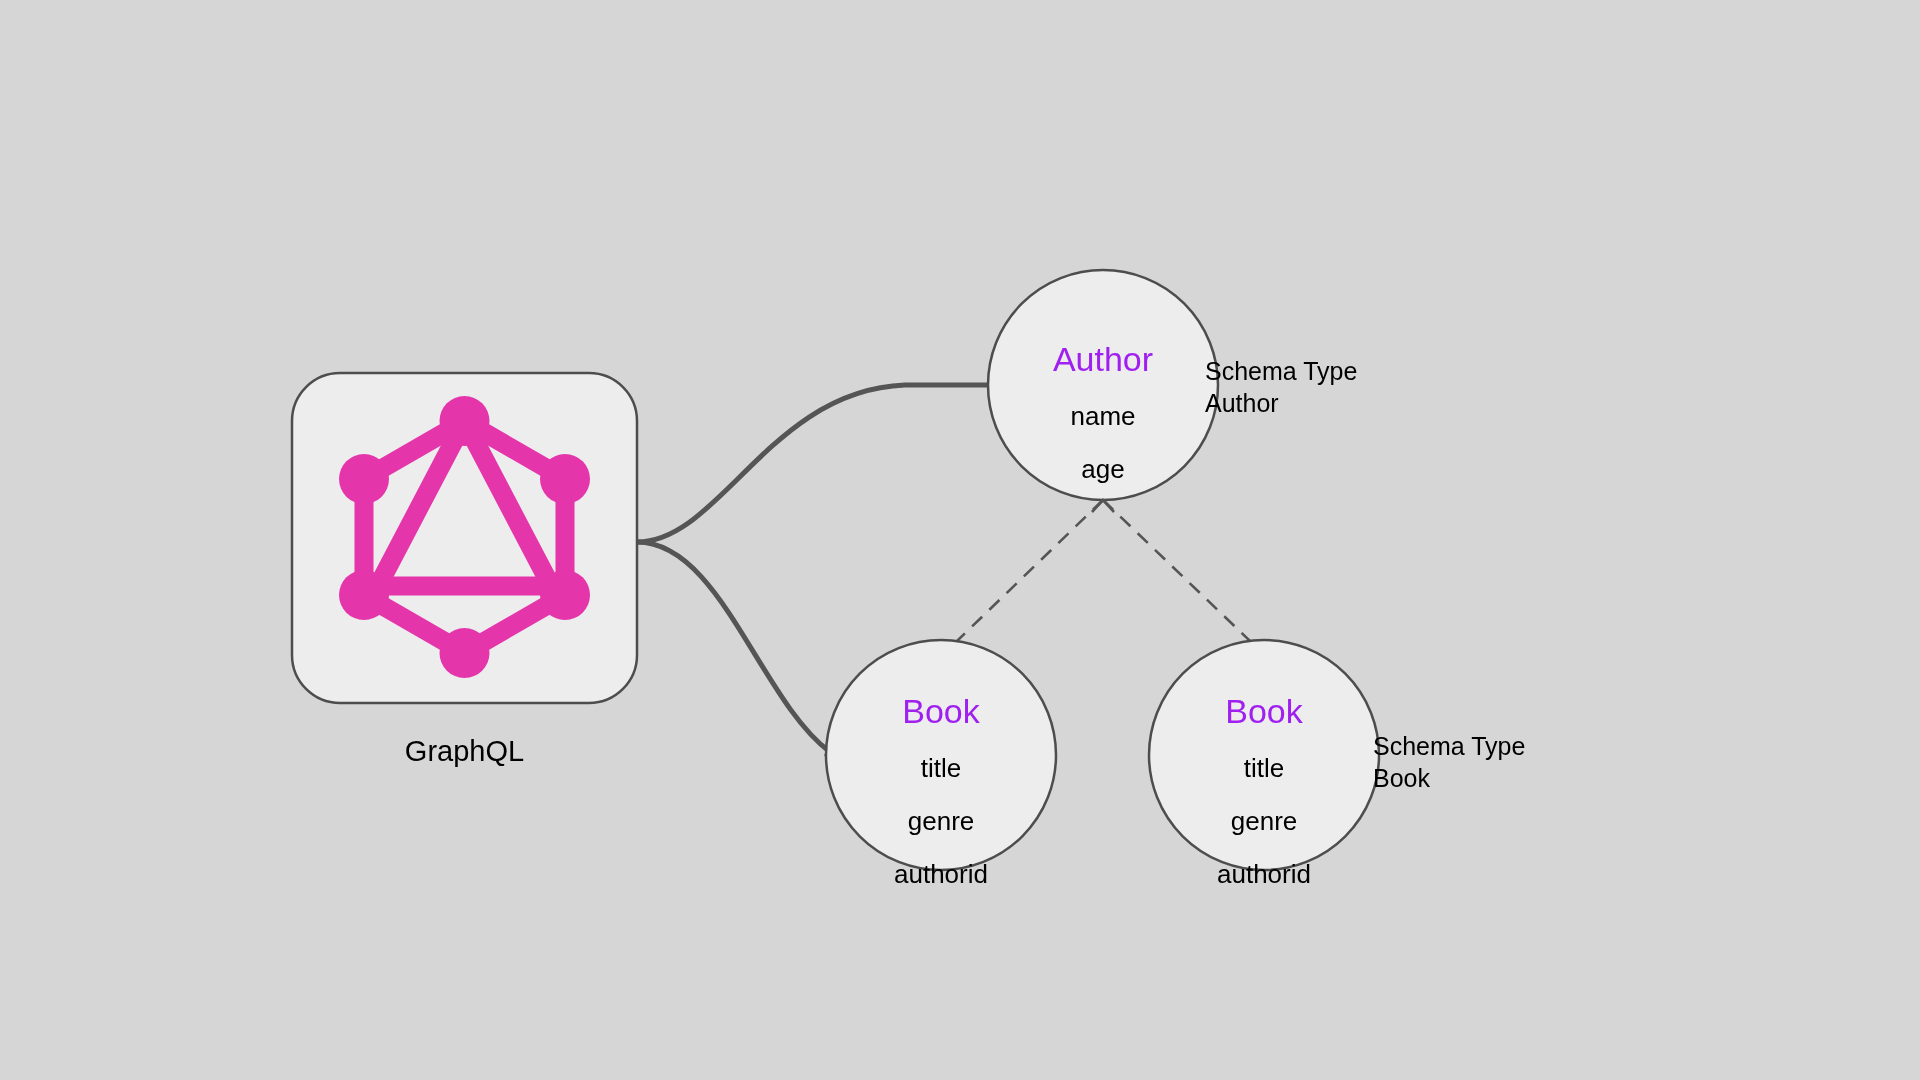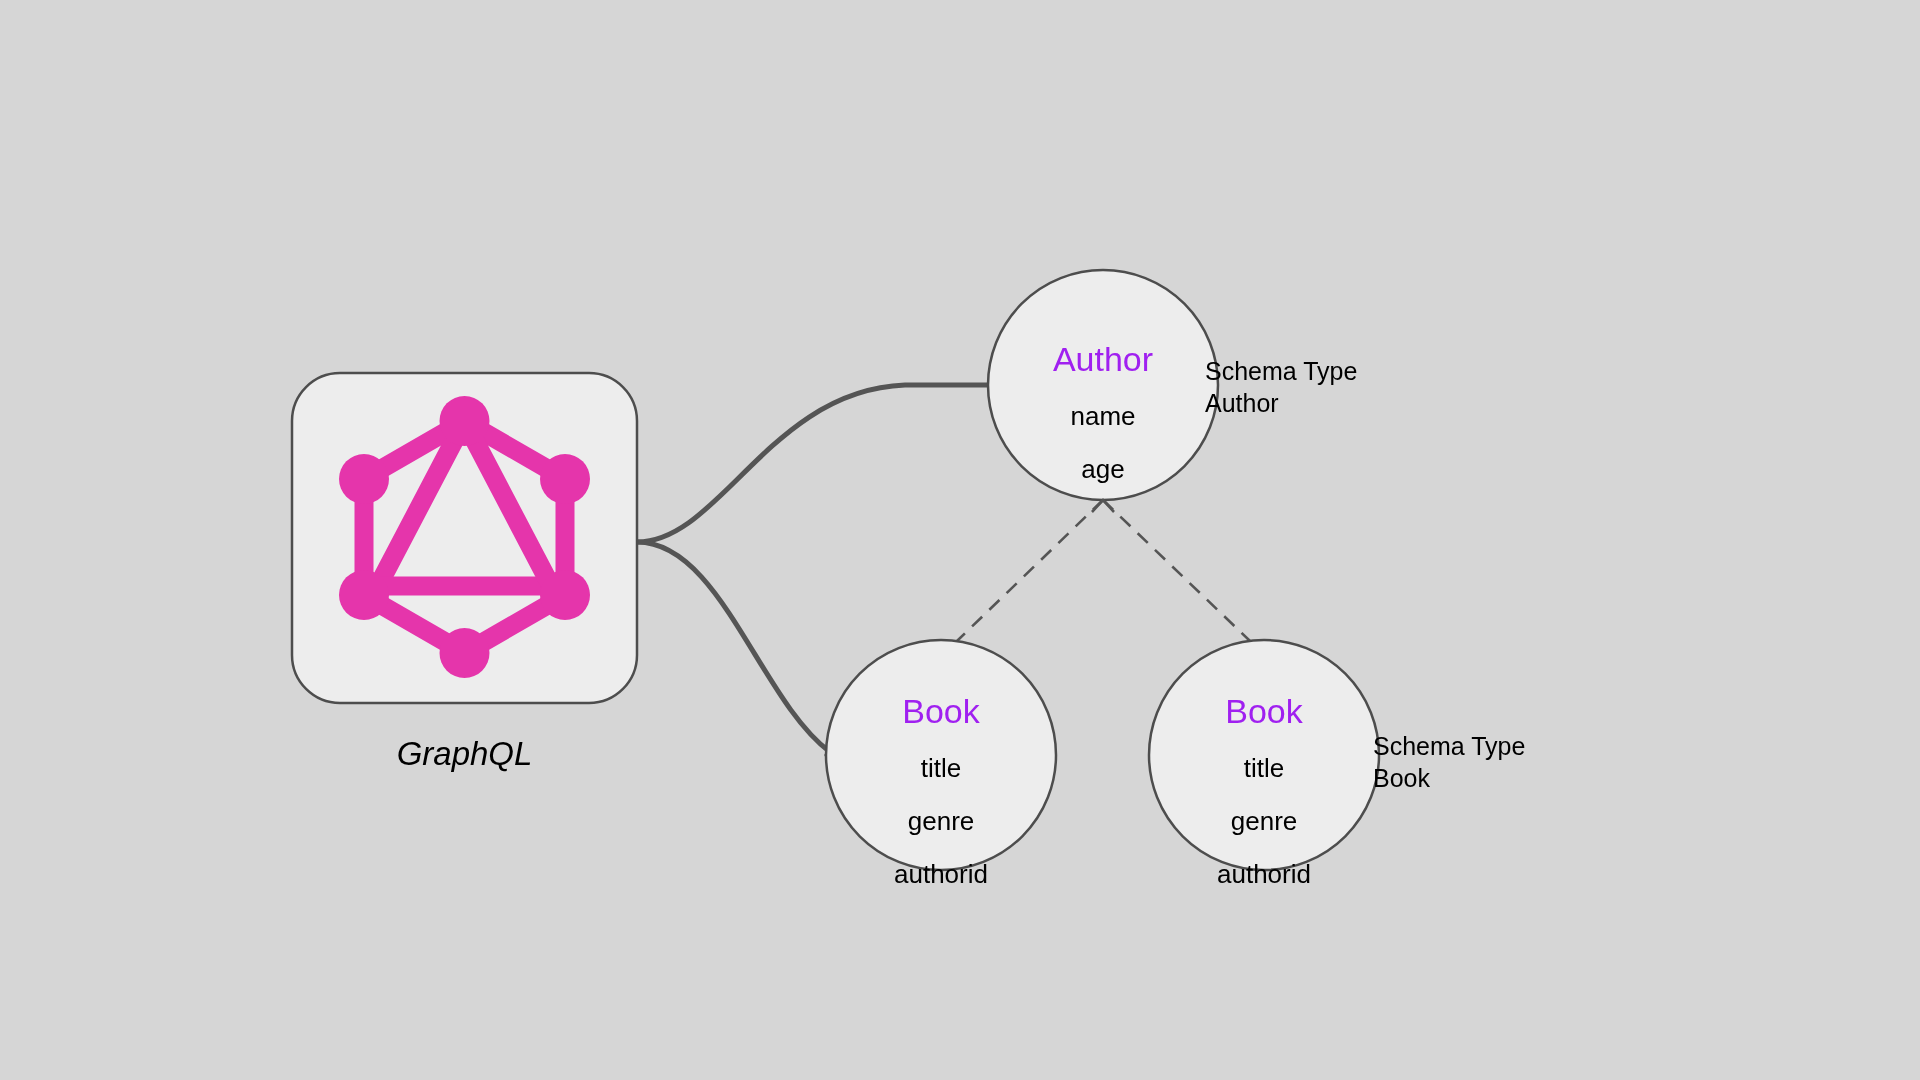--- a/index.html
+++ b/index.html
@@ -49,22 +49,21 @@
     position: absolute;
     text-align: left;
     color: #000000;
     font-size: 25px;
     line-height: 1.28;
   }
   .logo-label {
     position: absolute;
     text-align: center;
     color: #000000;
-    font-size: 33px;
-    font-style: italic;
+    font-size: 29px;
   }
 </style>
 </head>
 <body>
 
 <div id="canvas">
 
   <svg id="diagram-svg" viewBox="0 0 1920 1080">
 
     <g>

